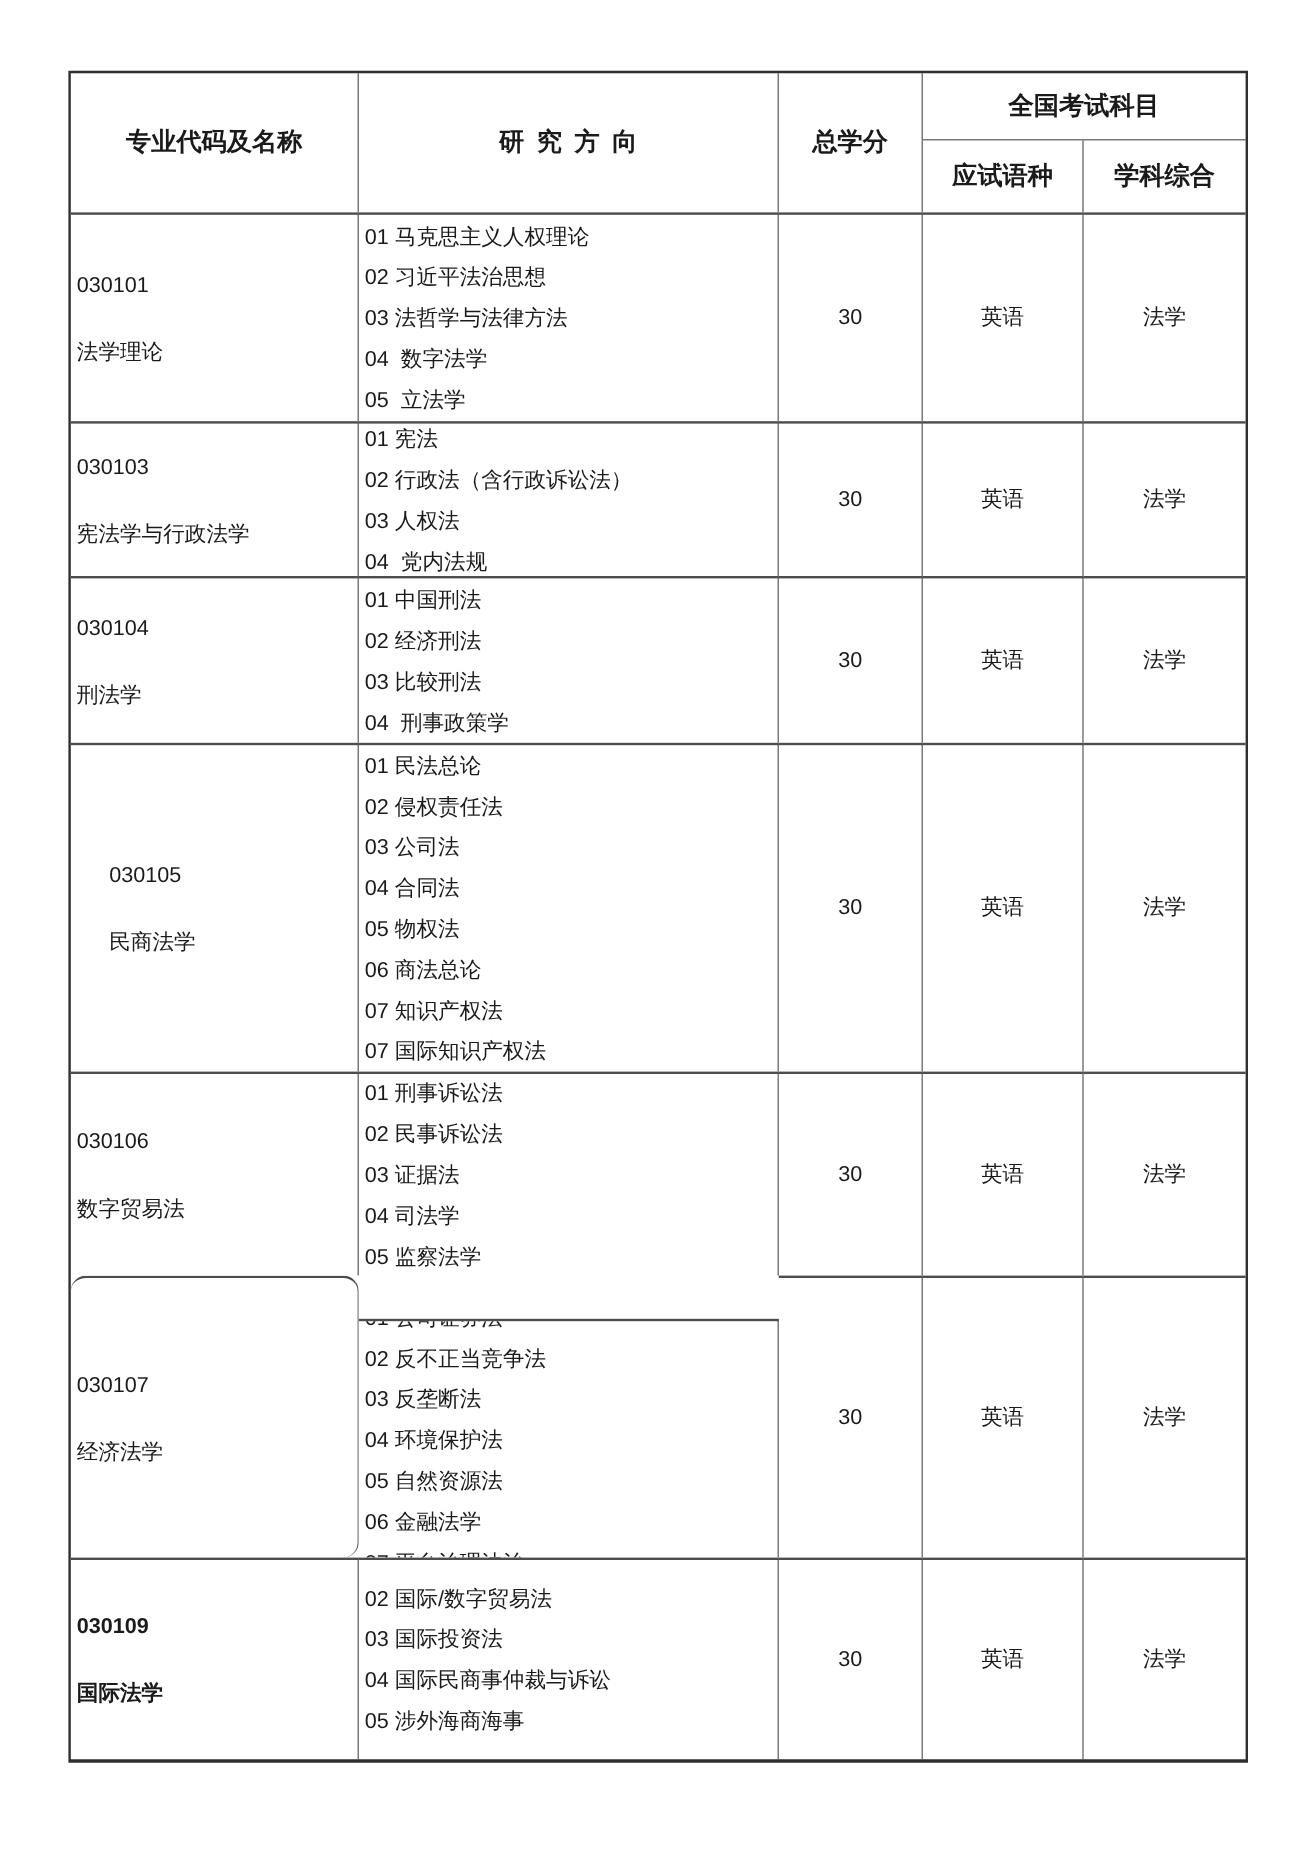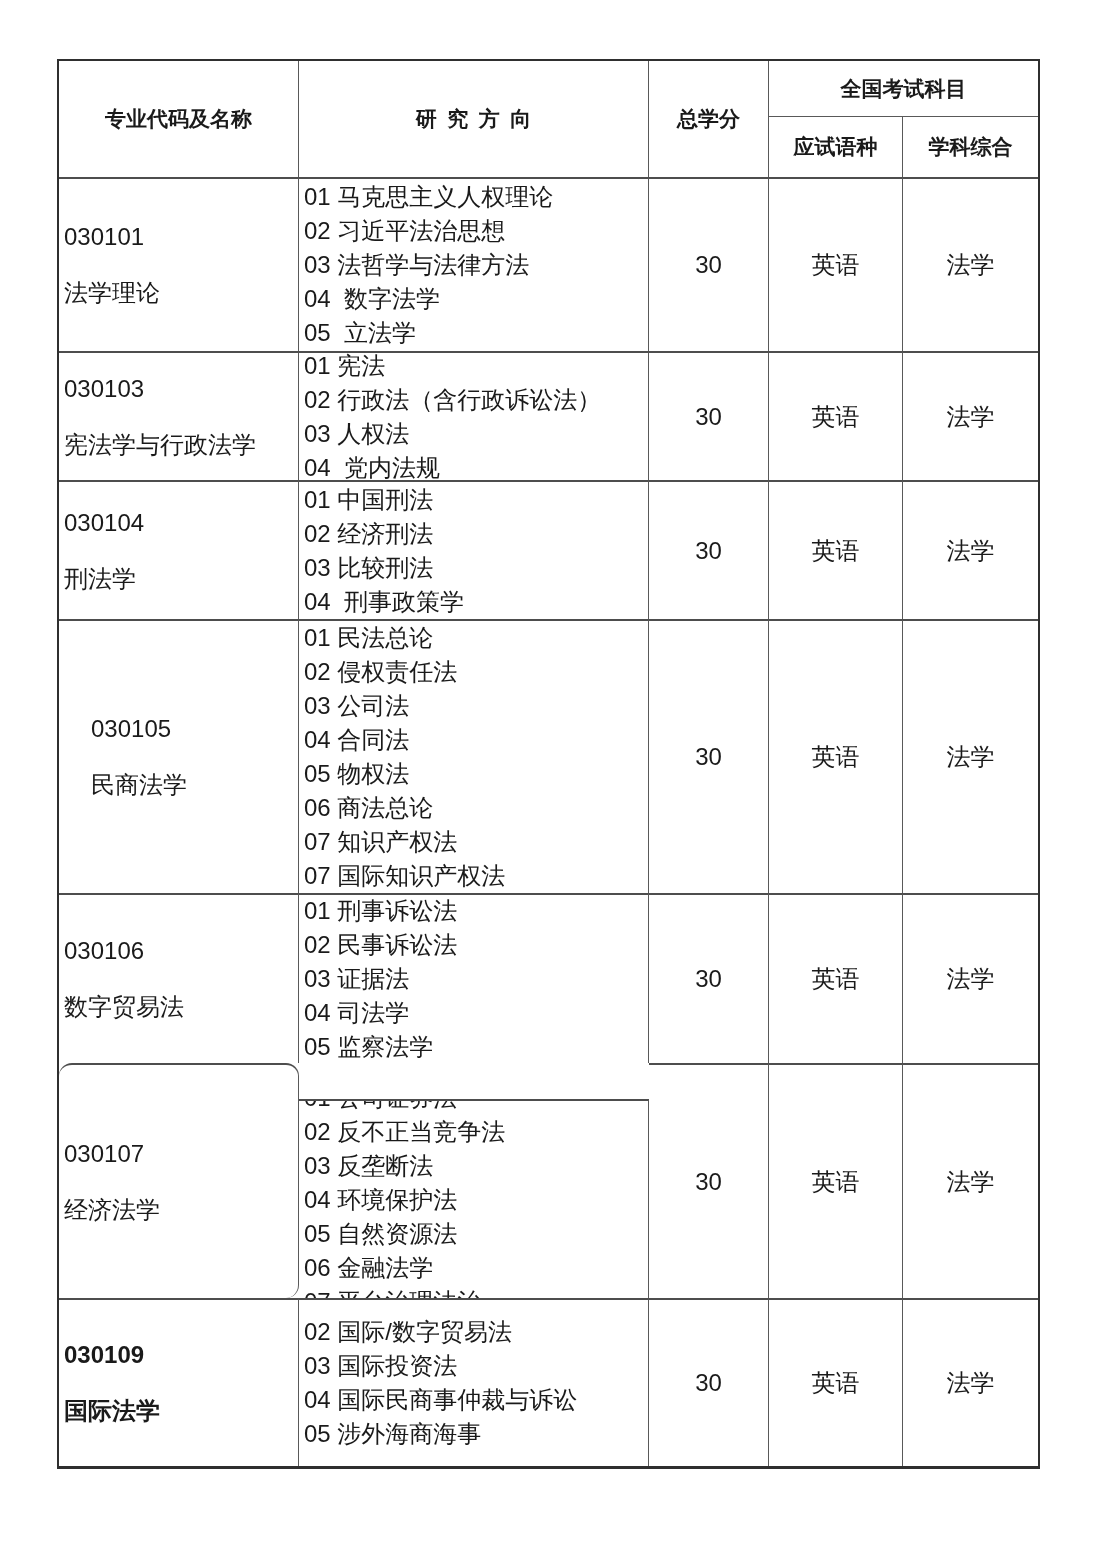--- a/index.html
+++ b/index.html
@@ -26,21 +26,21 @@
     grid-template-columns: 240px 350px 120px 134px 135px;
     background: #ffffff;
   }
   .cell {
     box-sizing: border-box;
     border-right: 1px solid #595959;
     overflow: hidden;
     display: flex;
     align-items: center;
     justify-content: center;
-    font-size: 24px;
+    font-size: 18px;
     line-height: 1.3;
   }
   .cell.last { border-right: none; }
   .cell.rt { border-top: 2px solid #4d4d4d; }
   .hdr {
     font-weight: bold;
     font-size: 21px;
     text-align: center;
   }
   .hdr-major   { grid-row: 1 / 3; grid-column: 1; }

